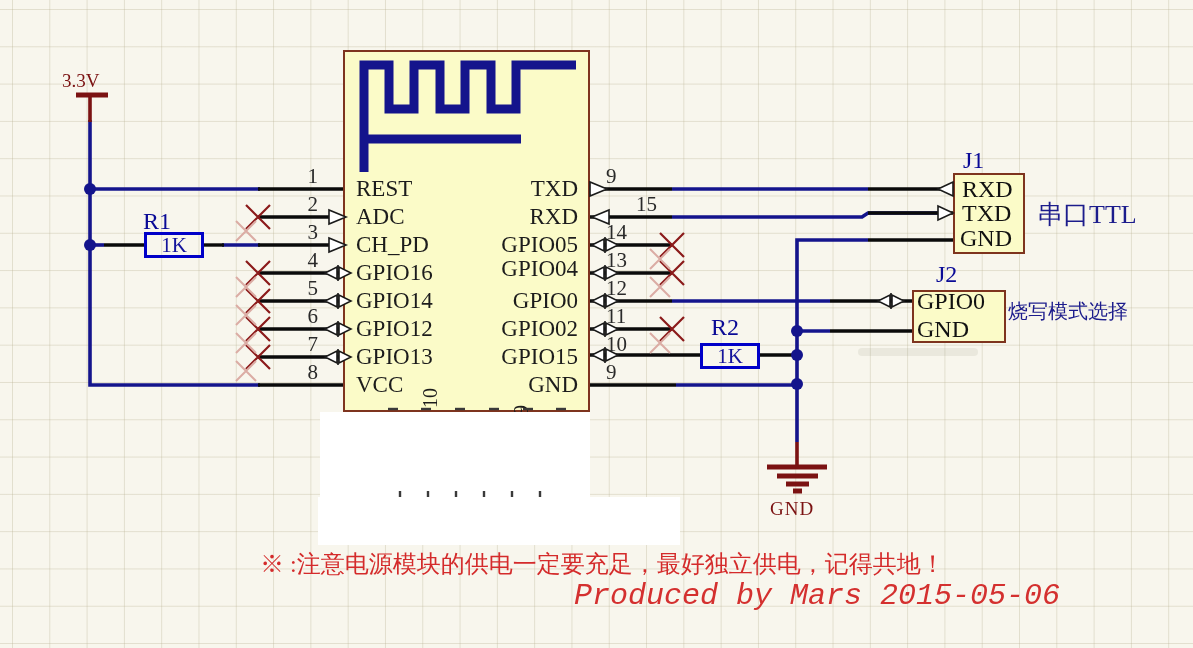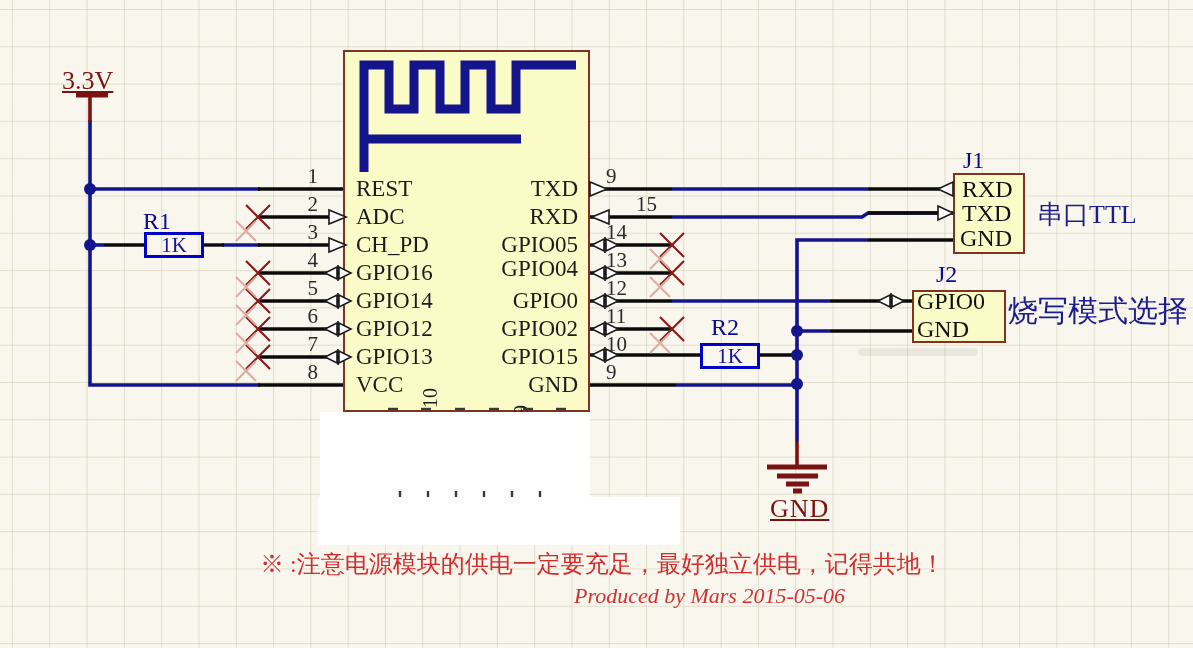--- a/index.html
+++ b/index.html
@@ -16,31 +16,31 @@
   .abs{position:absolute;}
   .partbox{
     position:absolute;background:#FBFBC8;border:2px solid #7E341E;box-sizing:border-box;
   }
   .resbox{
     position:absolute;border:3px solid #0000C8;box-sizing:border-box;
     display:flex;align-items:center;justify-content:center;
     font-size:21px;color:#14149C;
   }
   .ref{position:absolute;color:#0A0A96;font-size:24px;line-height:24px;white-space:nowrap;}
-  .netred{position:absolute;color:#7B1212;font-size:26px;line-height:25px;white-space:nowrap;text-decoration:underline;}
+  .netred{position:absolute;color:#7B1212;font-size:19px;line-height:25px;white-space:nowrap;}
   .pinname{position:absolute;color:#1c1c1c;font-size:23px;line-height:26px;height:26px;white-space:nowrap;}
   .pinname.r{width:158px;text-align:right;}
   .pinnum{position:absolute;color:#2a2a2a;font-size:21px;line-height:22px;white-space:nowrap;}
   .pinnum.l{width:36px;text-align:right;}
   .cnote{position:absolute;color:#1C1C8C;white-space:nowrap;text-align:right;}
   .jpin{position:absolute;color:#111;font-size:24px;line-height:25px;white-space:nowrap;}
   .whitepatch{position:absolute;background:#FFFFFF;}
   .rot{transform:rotate(-90deg);transform-origin:center center;color:#1c1c1c;font-size:20px;line-height:20px;}
   .warn{position:absolute;color:#D42B2B;font-size:24px;line-height:28px;white-space:nowrap;}
-  .credit{position:absolute;color:#D4302F;font-size:22px;line-height:26px;font-style:italic;white-space:nowrap;}
+  .credit{position:absolute;color:#D4302F;font-size:30px;line-height:26px;font-style:italic;white-space:nowrap;font-family:Liberation Mono, monospace;}
   svg.overlay{position:absolute;left:0;top:0;}
 </style>
 </head>
 <body>
 
 <div class="canvas">
 
   <div class="partbox" style="left:343px;top:50px;width:247px;height:362px;"></div>
   <div class="partbox" style="left:953px;top:173px;width:72px;height:81px;"></div>
   <div class="partbox" style="left:912px;top:290px;width:94px;height:53px;"></div>
@@ -268,18 +268,18 @@
 
   <div class="ref" style="left:963px;top:148px;">J1</div>
   <div class="jpin" style="left:962px;top:177px;">RXD</div>
   <div class="jpin" style="left:962px;top:201px;">TXD</div>
   <div class="jpin" style="left:960px;top:226px;">GND</div>
   <div class="cnote" style="left:1037px;top:201px;font-size:26px;line-height:28px;">串口TTL</div>
 
   <div class="ref" style="left:936px;top:262px;">J2</div>
   <div class="jpin" style="left:917px;top:289px;">GPIO0</div>
   <div class="jpin" style="left:917px;top:317px;">GND</div>
-  <div class="cnote" style="left:1008px;top:295px;font-size:30px;line-height:32px;">烧写模式选择</div>
+  <div class="cnote" style="left:1008px;top:295px;font-size:20px;line-height:32px;">烧写模式选择</div>
 
   <div class="warn" style="left:260px;top:550px;">※ :注意电源模块的供电一定要充足，最好独立供电，记得共地！</div>
   <div class="credit" style="left:574px;top:583px;">Produced by Mars  2015-05-06</div>
 
 </div>
 
 </body></html>

